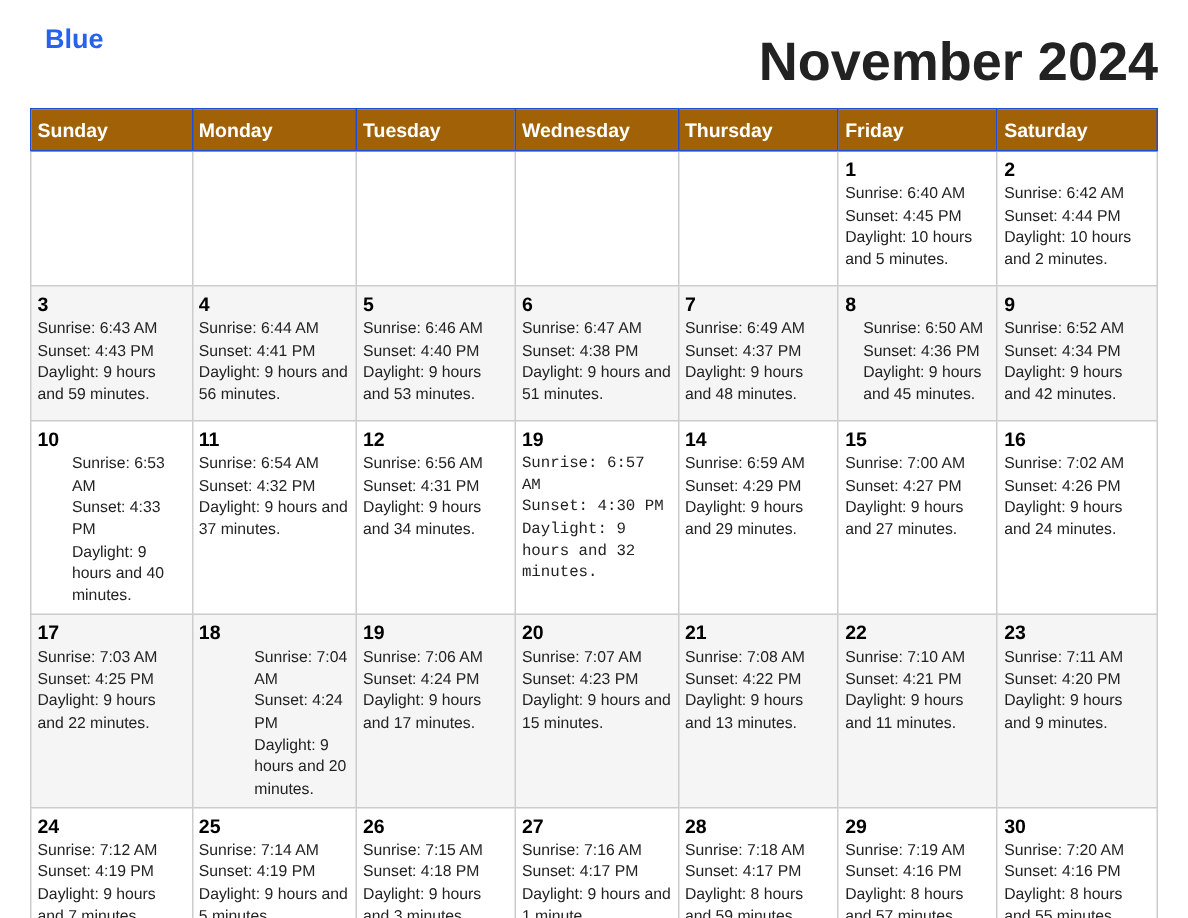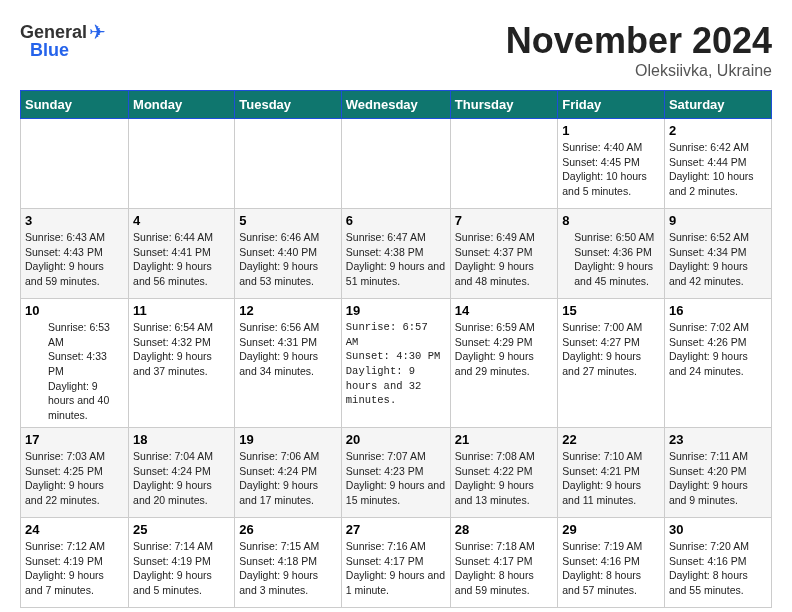--- a/index.html
+++ b/index.html
@@ -15,38 +15,38 @@
       justify-content: space-between;
       align-items: flex-start;
       margin-bottom: 10px;
     }
     .logo {
       display: flex;
       align-items: center;
       gap: 4px;
     }
     .title-section {
-      text-align: right;
+      text-align: left;
     }
     .month-title {
       font-size: 36px;
       font-weight: bold;
       color: #222;
     }
     .location-title {
       font-size: 16px;
       color: #555;
     }
     .calendar-table {
       width: 100%;
       border-collapse: collapse;
       font-size: 11px;
     }
     .calendar-table thead tr th {
-      background: #0f766e;
+      background: #a16207;
       color: #fff;
       padding: 6px 4px;
       text-align: left;
       font-size: 13px;
       border: 1px solid #1d4ed8;
     }
     .calendar-table tbody tr td {
       border: 1px solid #ccc;
       vertical-align: top;
       padding: 4px;
@@ -73,30 +73,25 @@
     .empty-cell {
       background: #fff !important;
     }
   </style>
 </head>
 <body>
 
 <div class="header-section">
   <div class="logo">
     <div style="display:flex;flex-direction:column;align-items:flex-start;">
-      <div style="display:flex;align-items:center;gap:2px;">
-        <span style="font-size:18px;font-weight:bold;color:#333;">General</span>
-        <span style="color:#2563eb;font-size:20px;">✈</span>
-      </div>
       <span style="font-size:18px;font-weight:bold;color:#2563eb;margin-top:-4px;margin-left:10px;">Blue</span>
     </div>
   </div>
   <div class="title-section">
     <div class="month-title">November 2024</div>
-    <div class="location-title">Oleksiivka, Ukraine</div>
   </div>
 </div>
 
 <table class="calendar-table">
   <thead>
     <tr>
     <th>Sunday</th>
         <th>Monday</th>
         <th>Tuesday</th>
         <th>Wednesday</th>
@@ -107,21 +102,21 @@
   </thead>
   <tbody id="calendar-body">
   <tr>
         <td class="empty-cell"></td>
         <td class="empty-cell"></td>
         <td class="empty-cell"></td>
         <td class="empty-cell"></td>
         <td class="empty-cell"></td>
         <td>
           <div class="day-num">1</div>
-          <div class="day-info" style="white-space: pre-line;">Sunrise: 4:40 AM
+          <div class="day-info" style="white-space: pre-line;">Sunrise: 6:40 AM
 Sunset: 4:45 PM
 Daylight: 10 hours and 5 minutes.</div>
         </td>
         <td>
           <div class="day-num">2</div>
           <div class="day-info" style="white-space: pre-line;">Sunrise: 6:42 AM
 Sunset: 4:44 PM
 Daylight: 10 hours and 2 minutes.</div>
         </td>
       </tr>
@@ -215,21 +210,21 @@
       </tr>
       <tr>
         <td>
           <div class="day-num">17</div>
           <div class="day-info" style="white-space: pre-line;">Sunrise: 7:03 AM
 Sunset: 4:25 PM
 Daylight: 9 hours and 22 minutes.</div>
         </td>
         <td>
           <div class="day-num">18</div>
-          <div class="day-info" style="white-space: pre-line;">Sunrise: 7:04 AM
+          <div class="day-info" style="white-space: pre-line; margin-left: 37px;">Sunrise: 7:04 AM
 Sunset: 4:24 PM
 Daylight: 9 hours and 20 minutes.</div>
         </td>
         <td>
           <div class="day-num">19</div>
           <div class="day-info" style="white-space: pre-line;">Sunrise: 7:06 AM
 Sunset: 4:24 PM
 Daylight: 9 hours and 17 minutes.</div>
         </td>
         <td>

